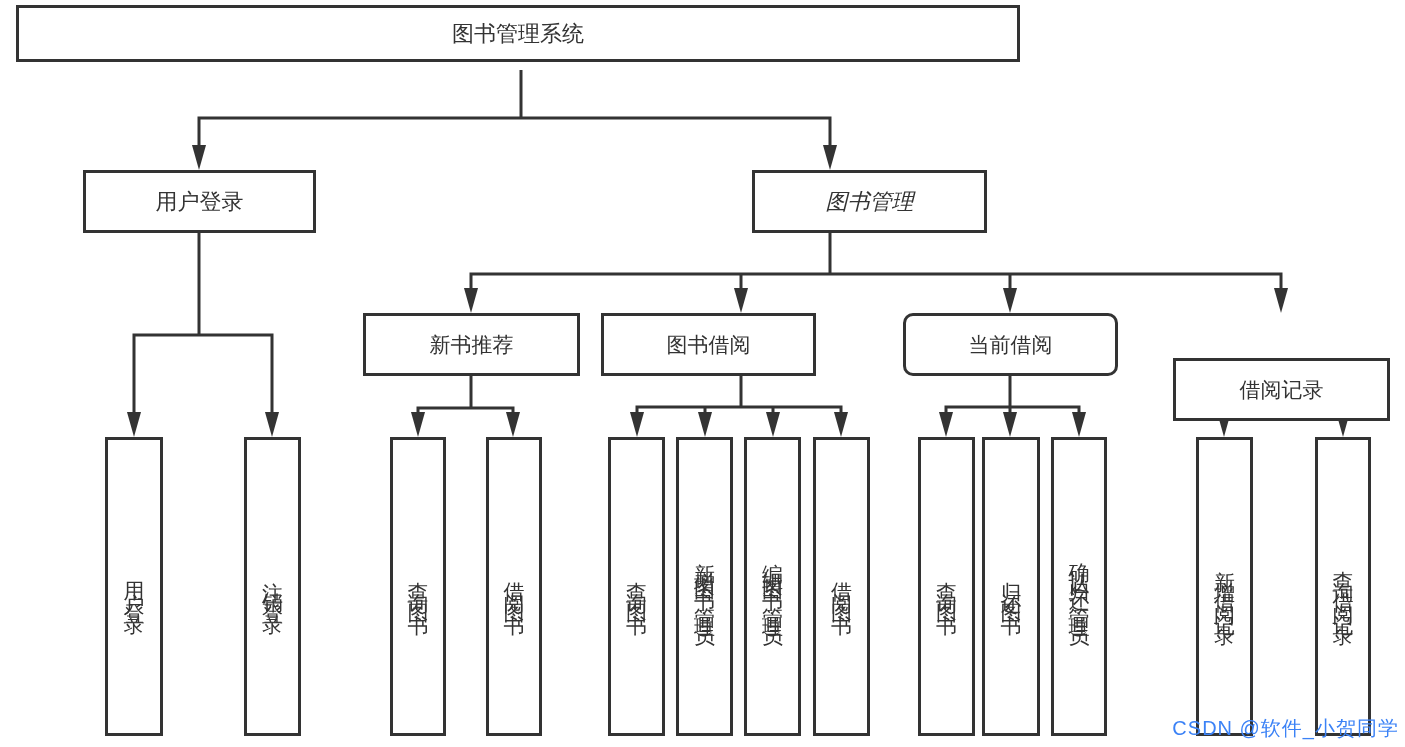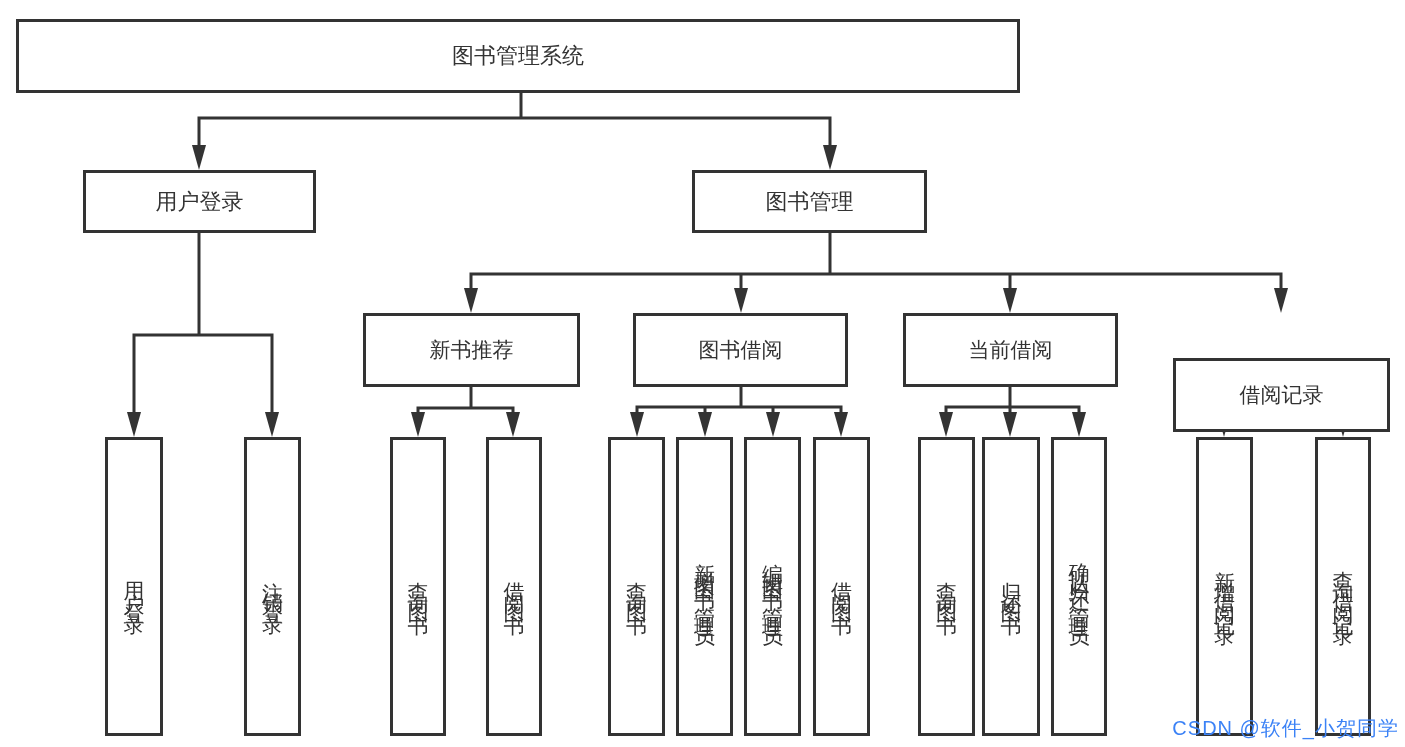--- a/index.html
+++ b/index.html
@@ -8,28 +8,28 @@
     font-family:"Liberation Sans","DejaVu Sans",sans-serif;overflow:hidden;
   }
   #wires{position:absolute;left:0;top:0;width:1405px;height:747px;}
   #wires path{stroke:#333333;stroke-width:3;fill:none;}
   #wires polygon{fill:#333333;stroke:none;}
   .box{
     position:absolute;box-sizing:border-box;border:3px solid #333333;background:#ffffff;
     display:flex;align-items:center;justify-content:center;
     color:#333333;font-size:22px;white-space:nowrap;
   }
-  .root{left:16px;top:19px;width:1004px;height:74px;}
+  .root{left:16px;top:5px;width:1004px;height:57px;}
   .l2{top:170px;height:63px;}
   .l2a{left:83px;width:233px;}
-  .l2b{left:692px;width:235px;}
-  .l3{top:313px;height:74px;font-size:21px;}
+  .l2b{left:752px;width:235px;font-style:italic;}
+  .l3{top:313px;height:63px;font-size:21px;}
   .l3a{left:363px;width:217px;}
-  .l3b{left:633px;width:215px;}
-  .l3c{left:903px;width:215px;}
+  .l3b{left:601px;width:215px;}
+  .l3c{left:903px;width:215px;border-radius:10px;}
   .l3d{left:1173px;width:217px;margin-top:45px;}
   .leaf{
     position:absolute;top:437px;height:299px;width:57px;box-sizing:border-box;
     border:3px solid #333333;background:#ffffff;
     writing-mode:vertical-lr;display:flex;align-items:center;justify-content:center;
     color:#333333;font-size:21px;letter-spacing:11px;overflow:hidden;
   }
   .b1{left:105px;width:58px;}  .b2{left:244px;}
   .b3{left:390px;width:56px;}  .b4{left:486px;width:56px;}
   .b5{left:608px;}  .b6{left:676px;letter-spacing:9px;}

